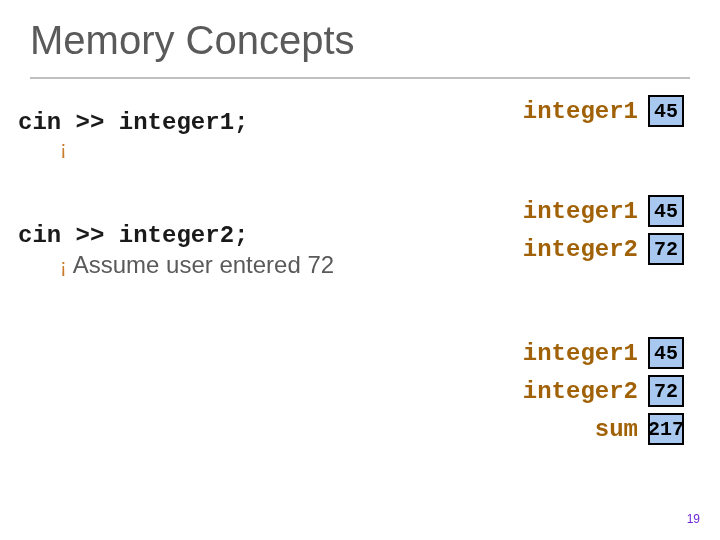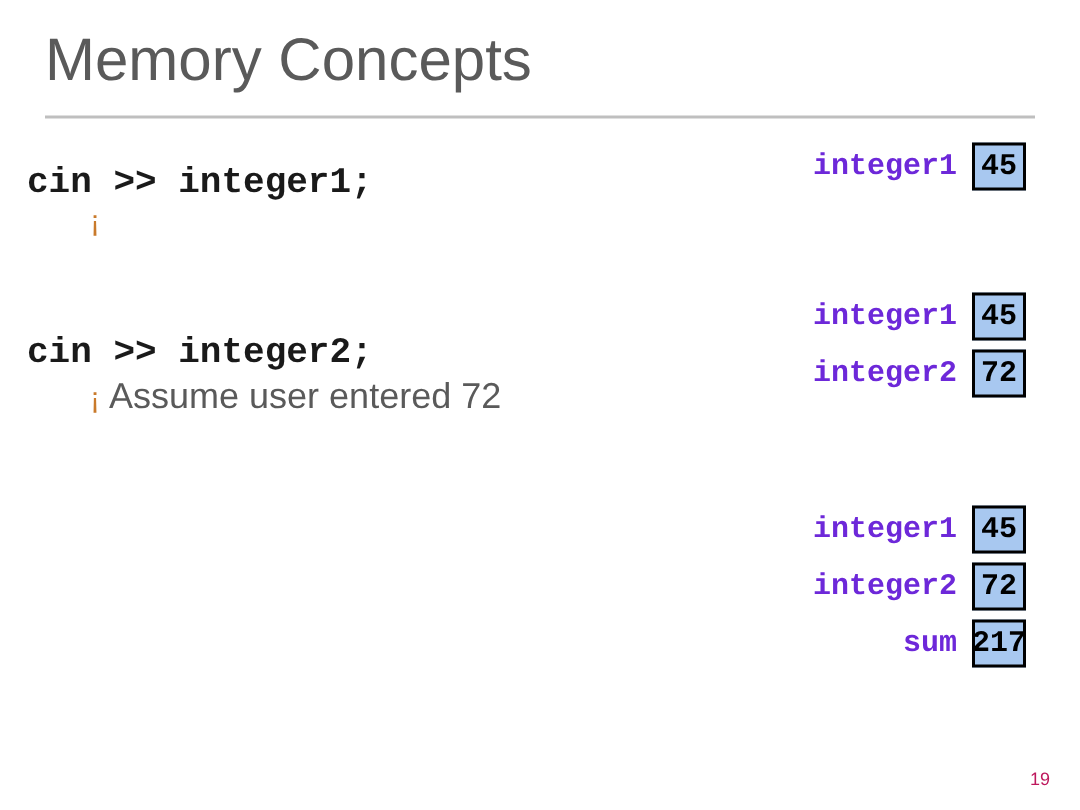--- a/index.html
+++ b/index.html
@@ -67,22 +67,22 @@
   .mem-row {
     display: flex;
     align-items: stretch;
     justify-content: flex-end;
     height: 32px;
     margin-bottom: 6px;
   }
   .mem-label {
     font-family: "Courier New", monospace;
     font-weight: bold;
-    font-size: 20px;
-    color: #6d28d9;
+    font-size: 24px;
+    color: #a16207;
     padding-right: 10px;
     display: flex;
     align-items: center;
     text-align: right;
   }
   .mem-box {
     width: 36px;
     border: 2px solid #000;
     background: #a8c8f0;
     font-family: "Courier New", monospace;
@@ -90,21 +90,21 @@
     font-size: 20px;
     display: flex;
     align-items: center;
     justify-content: center;
   }
   .page-num {
     position: absolute;
     right: 20px;
     bottom: 14px;
     font-size: 12px;
-    color: #be185d;
+    color: #6d28d9;
   }
 </style>
 </head>
 <body>
 
 <div class="title-wrap">
   <h1 class="title">Memory Concepts</h1>
 </div>
 <hr class="rule">
 

